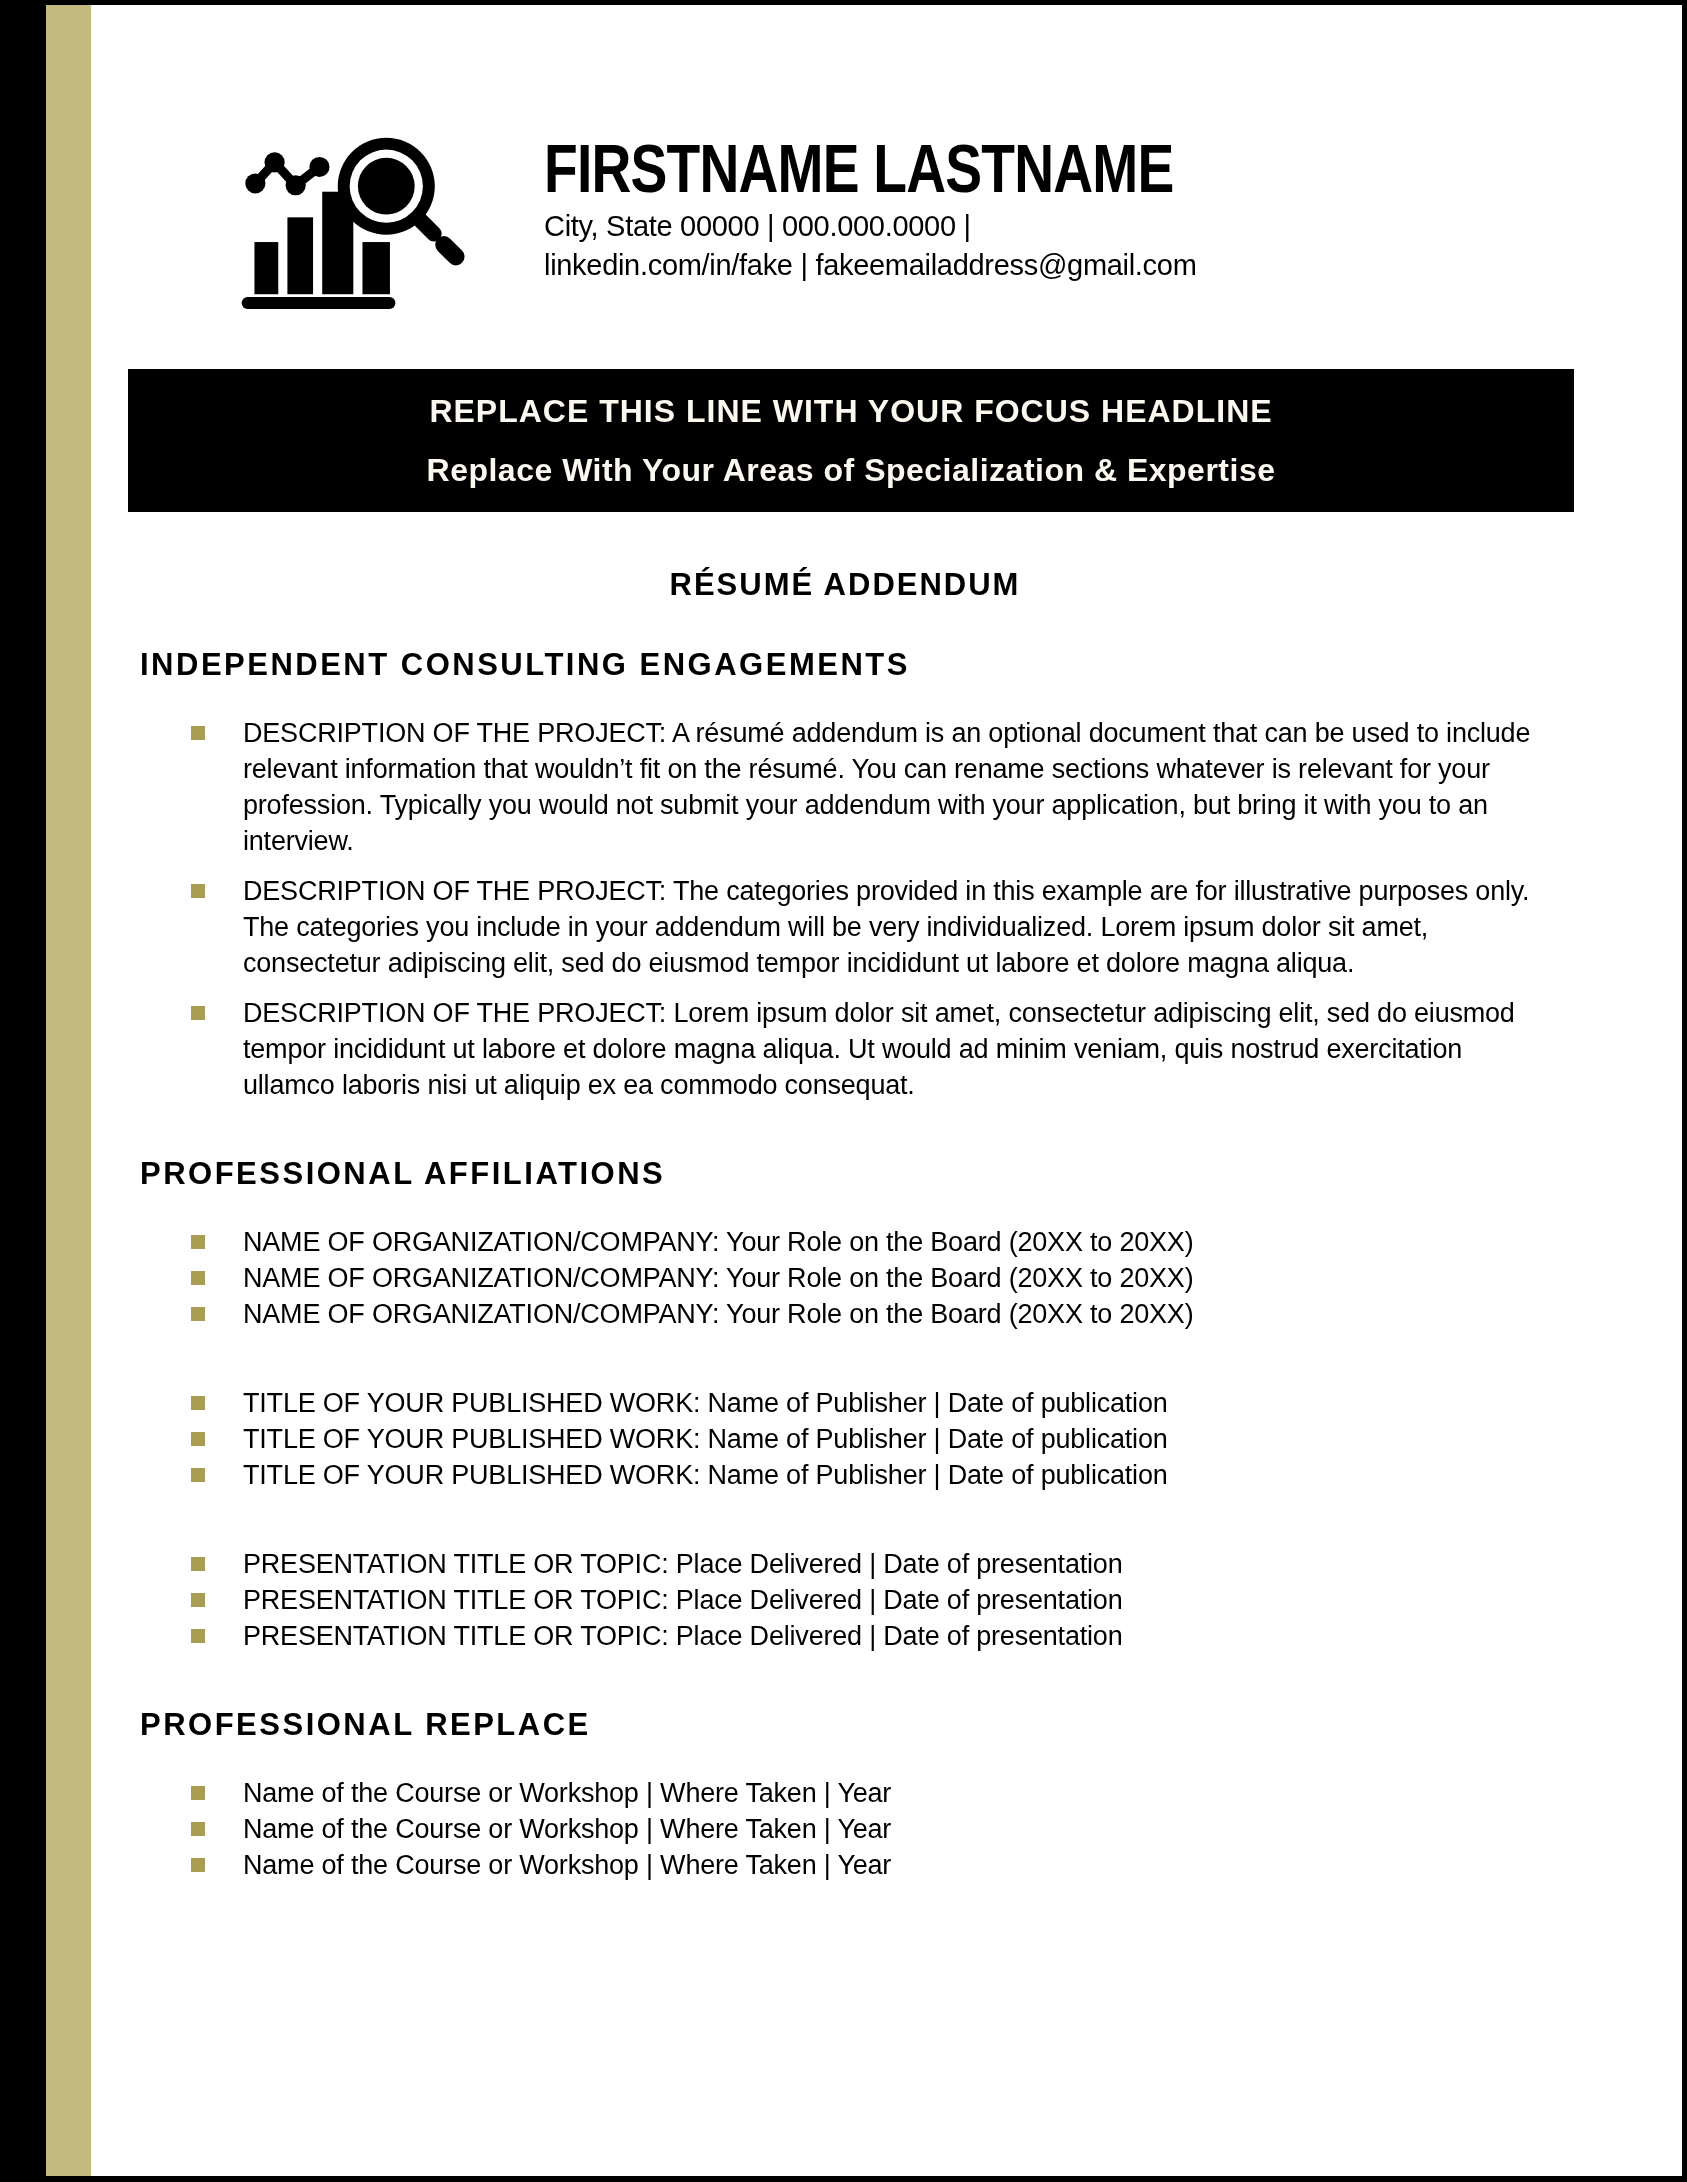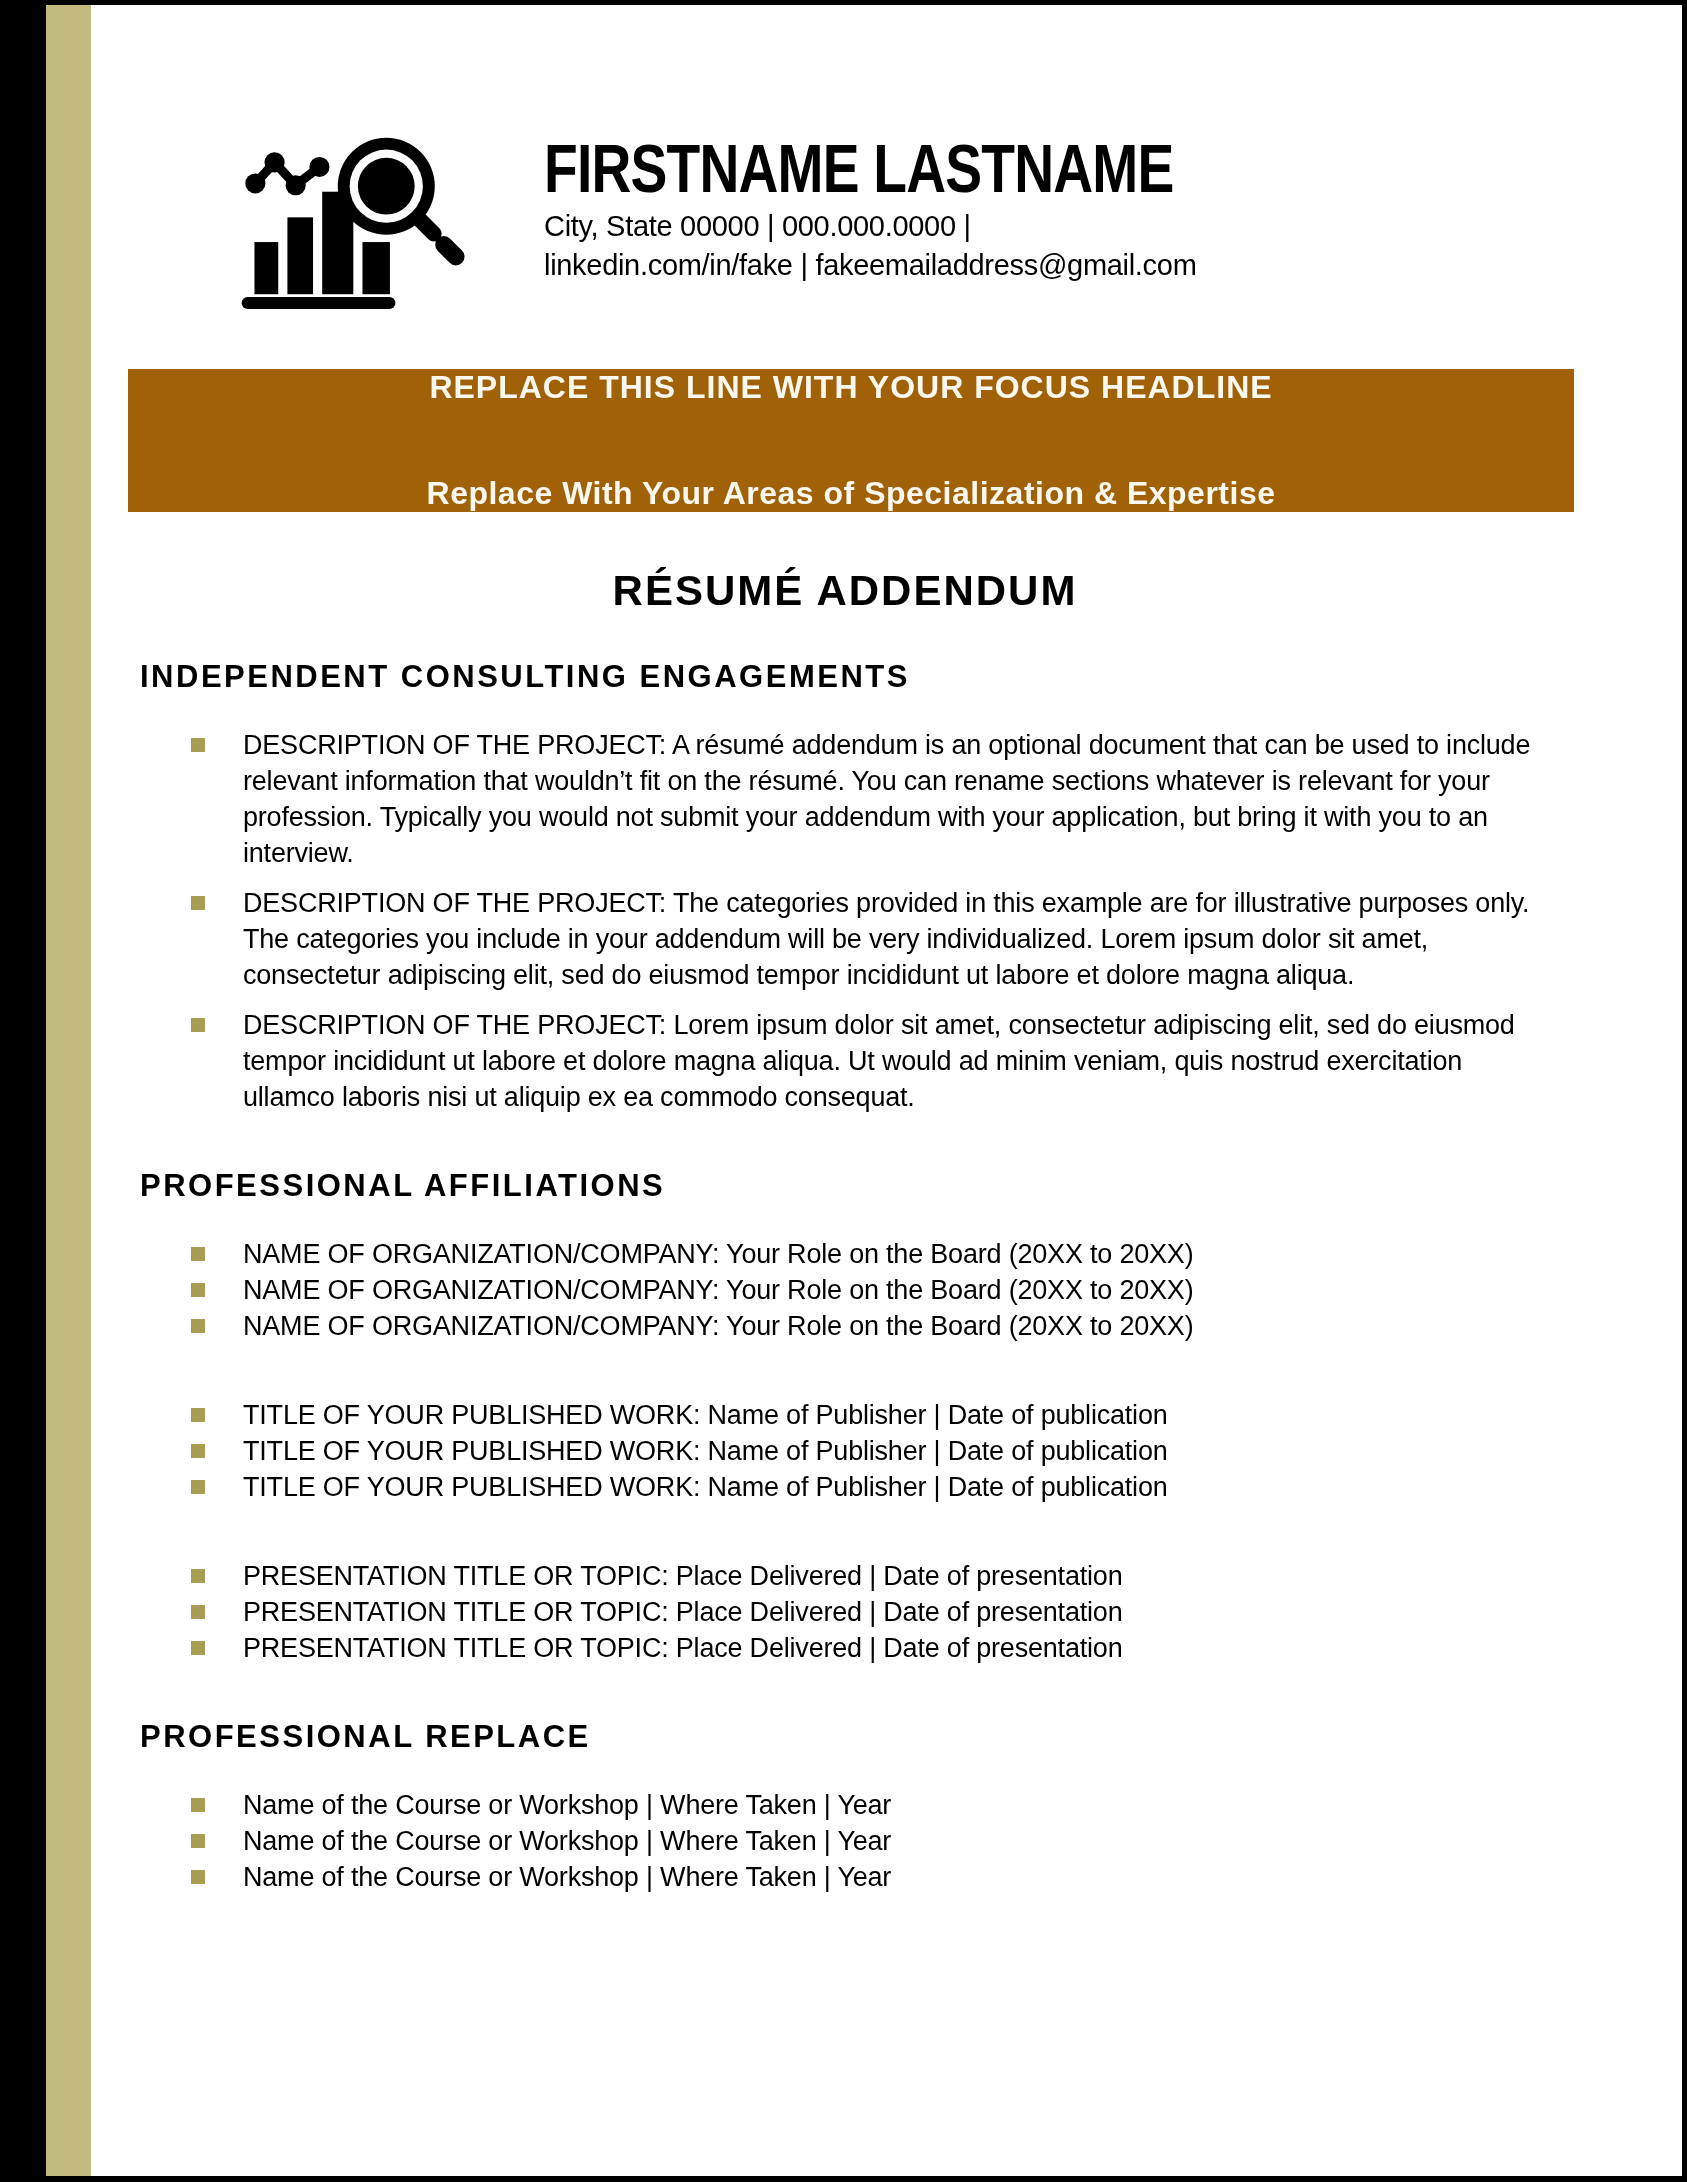--- a/index.html
+++ b/index.html
@@ -31,31 +31,31 @@
     font-size: 69px; font-weight: bold; letter-spacing: -1px; line-height: 77px;
     white-space: nowrap; transform: scaleX(0.8); transform-origin: 0 50%;
   }
   .contact { font-size: 29px; line-height: 39px; letter-spacing: -0.3px; }
   .contact:first-of-type { margin-top: 14px; }
 
   
   .banner {
     margin-top: 51px; margin-left: 38px;
     width: 1446px; height: 143px;
-    background: #a16207; color: #faf8ef;
-    display: flex; flex-direction: column; align-items: center; justify-content: space-between;
+    background: #000000; color: #faf8ef;
+    display: flex; flex-direction: column; align-items: center; justify-content: center;
     row-gap: 22px; font-weight: bold;
   }
   .banner-line1 { font-size: 32px; letter-spacing: 1px; white-space: nowrap; }
   .banner-line2 { font-size: 32px; letter-spacing: 0.5px; white-space: nowrap; }
 
   
   .doc-title {
     margin-top: 55px; margin-left: 50px; width: 1410px;
-    text-align: center; font-size: 42px; font-weight: bold; letter-spacing: 2px;
+    text-align: center; font-size: 31px; font-weight: bold; letter-spacing: 2px;
   }
 
   
   .sec { margin-left: 50px; }
   .sec-first { margin-top: 44px; }
   .sec-next  { margin-top: 53px; }
   .sec-heading { margin: 0; font-size: 31px; font-weight: bold; letter-spacing: 2.5px; line-height: 36px; }
   .items { margin-top: 32px; }
   .bullet-item { display: flex; align-items: flex-start; }
   .para-items .bullet-item { margin-bottom: 14px; }

